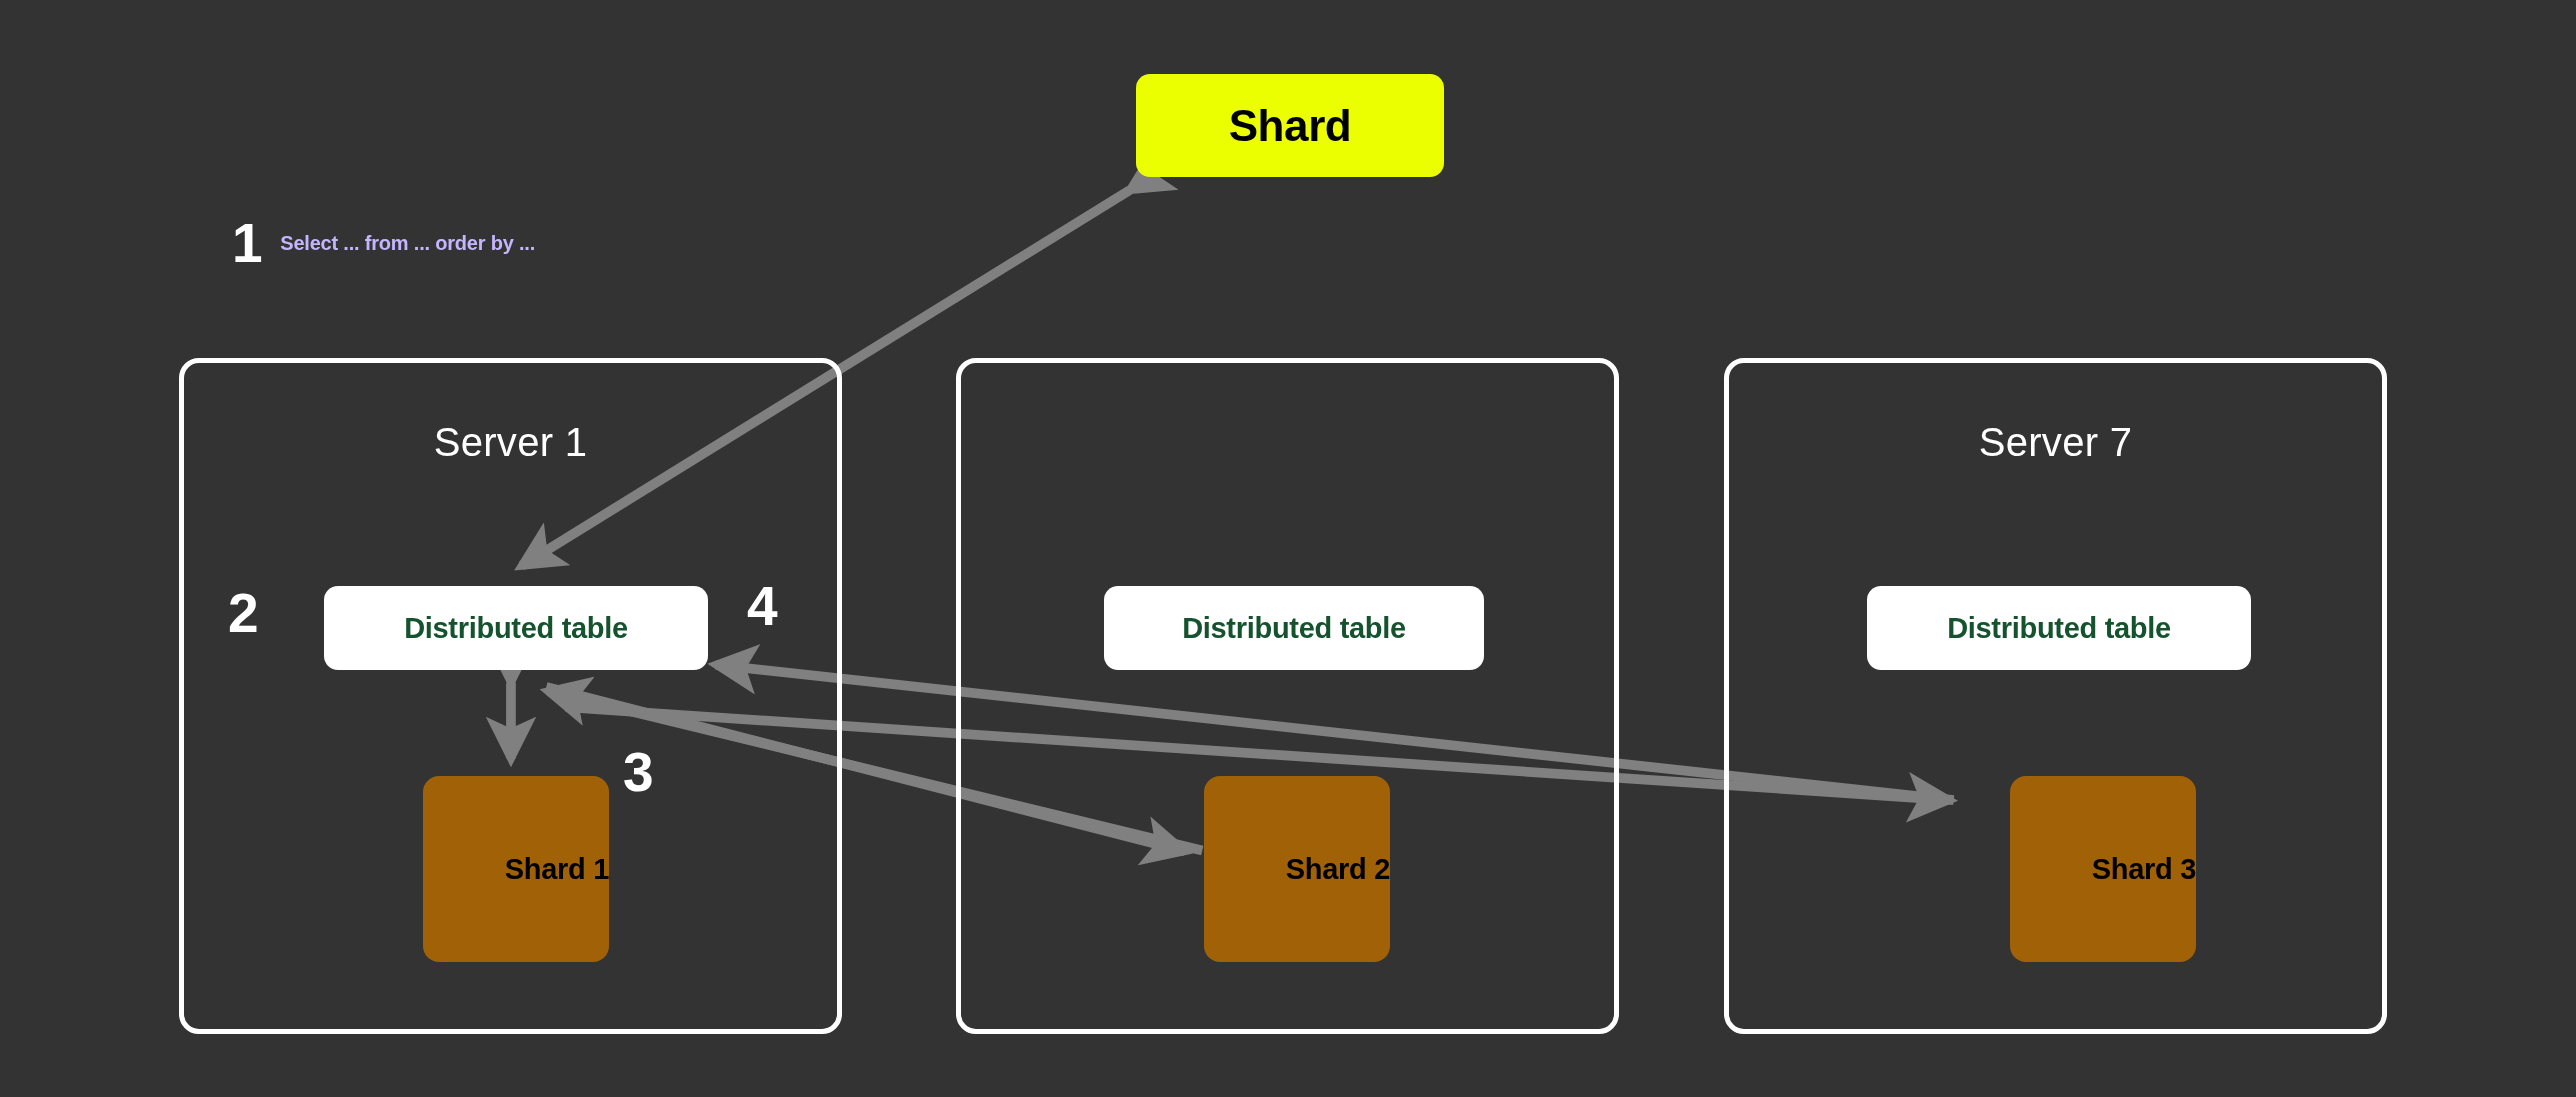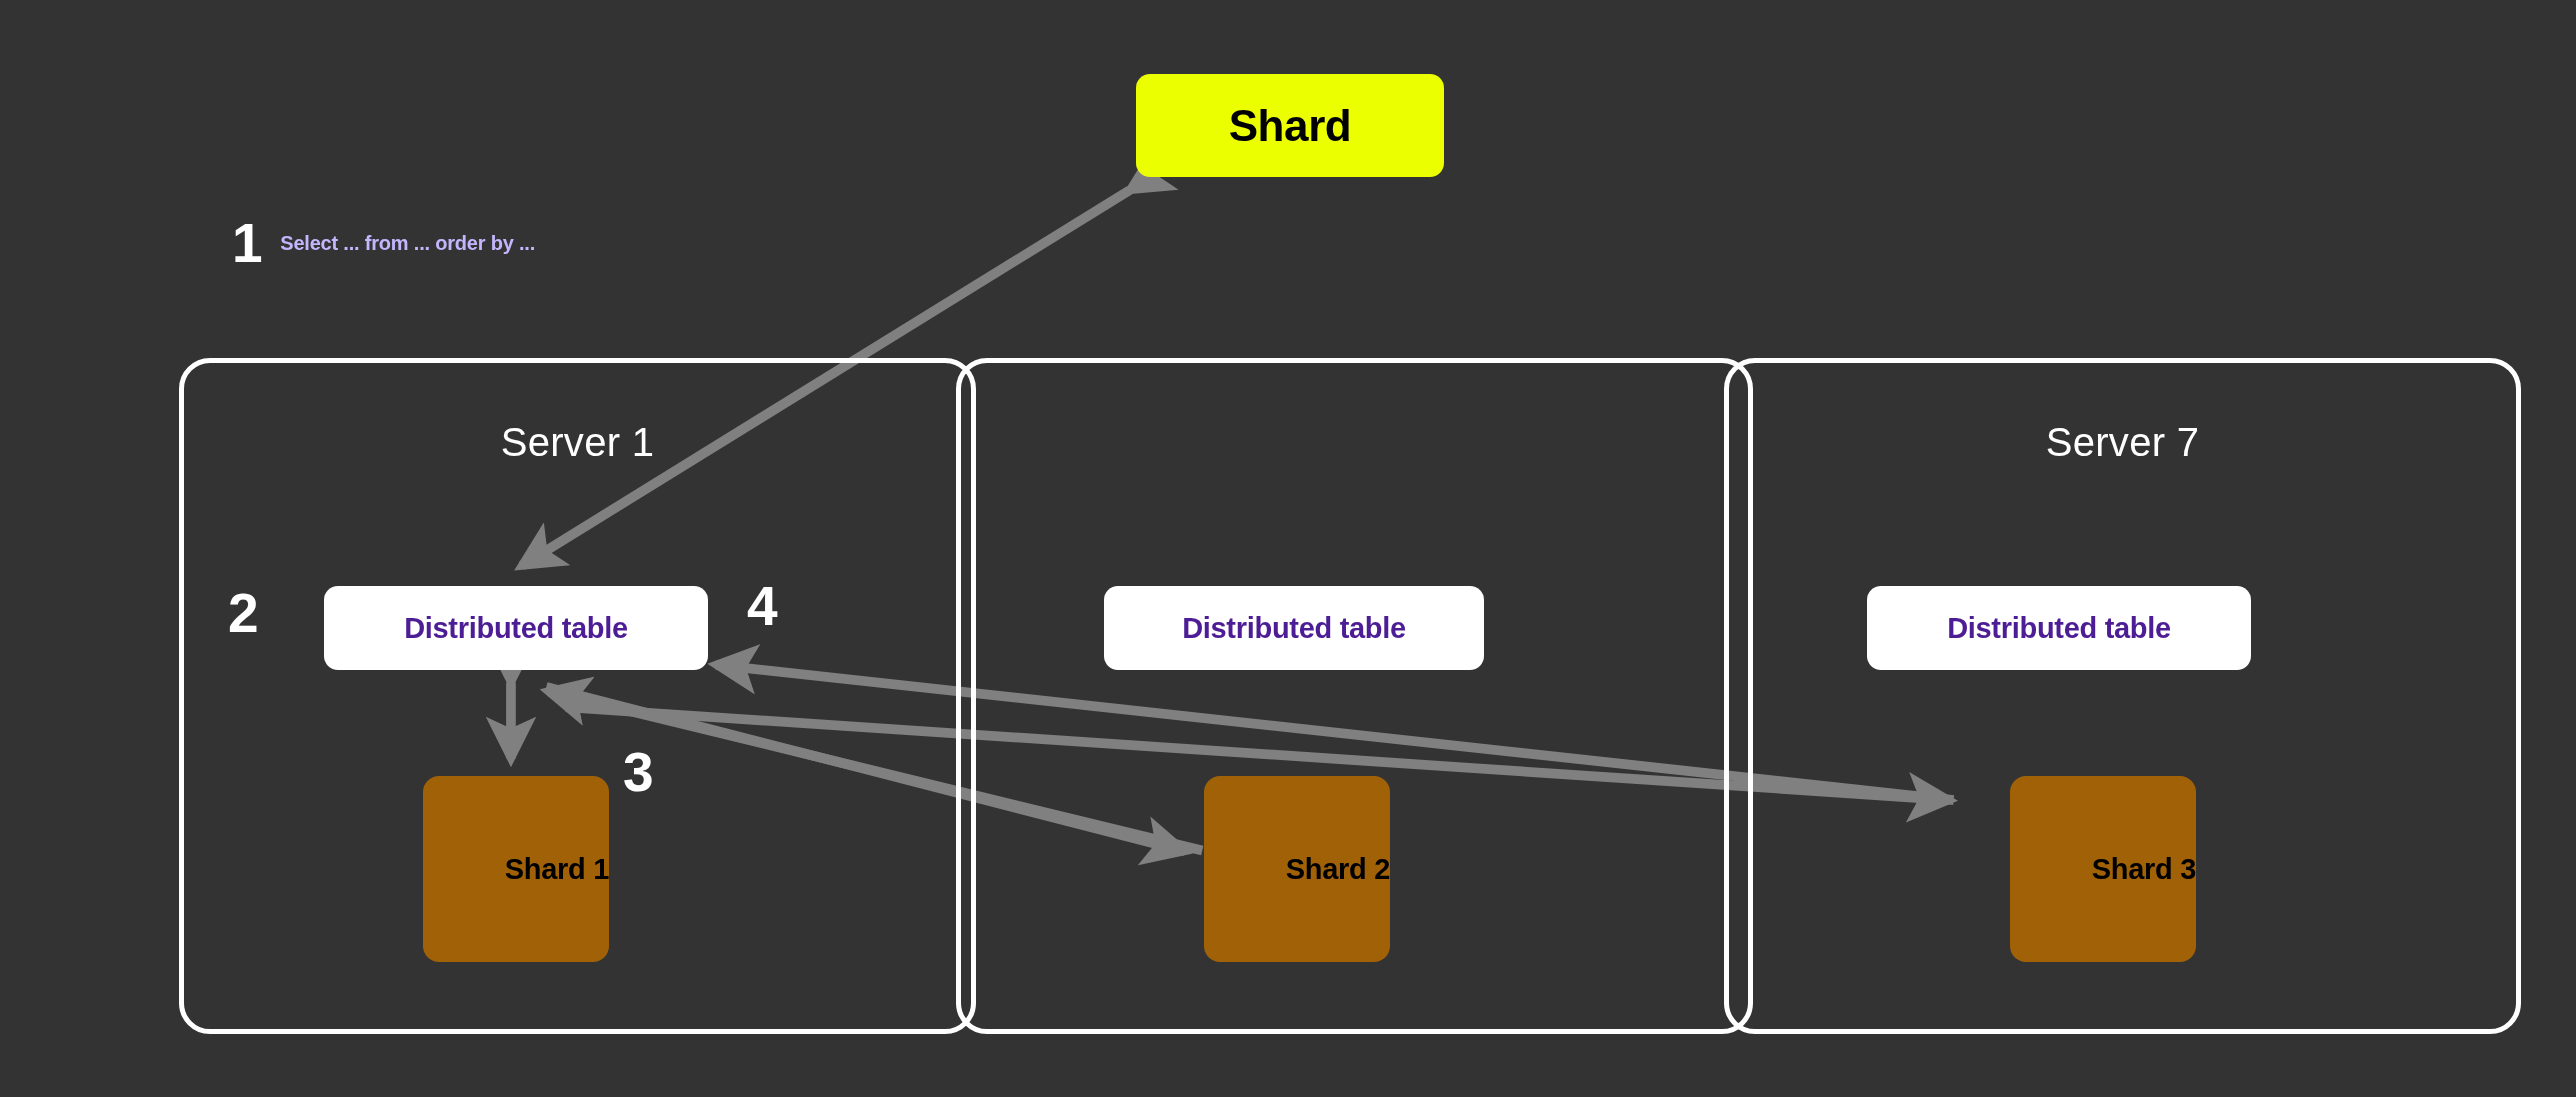--- a/index.html
+++ b/index.html
@@ -79,24 +79,24 @@
     z-index: 4;
   }
   #step-2 { left: 228px; top: 586px; }
   #step-3 { left: 623px; top: 745px; }
   #step-4 { left: 747px; top: 579px; }
 
   
   .server-box {
     position: absolute;
     top: 358px;
-    width: 797px;
+    width: 663px;
     height: 676px;
     border: 5.3px solid #FFFFFF;
-    border-radius: 31px;
+    border-radius: 20px;
     box-sizing: border-box;
     z-index: 2;
     background: transparent;
   }
   #server-1 { left: 179px; }
   #server-2 { left: 956px; }
   #server-3 { left: 1724px; }
 
   .server-title {
     position: absolute;
@@ -116,21 +116,21 @@
     top: 223px;
     height: 84px;
     background: #FFFFFF;
     border-radius: 14px;
     display: flex;
     align-items: center;
     justify-content: center;
     z-index: 3;
   }
   .dist-table-label {
-    color: #4c1d95;
+    color: #14532d;
     font-size: 29px;
     font-weight: 700;
     letter-spacing: -0.3px;
     white-space: nowrap;
   }
   #dist-1 { left: 140px; width: 384px; }
   #dist-2 { left: 143px; width: 380px; }
   #dist-3 { left: 138px; width: 384px; }
 
   

